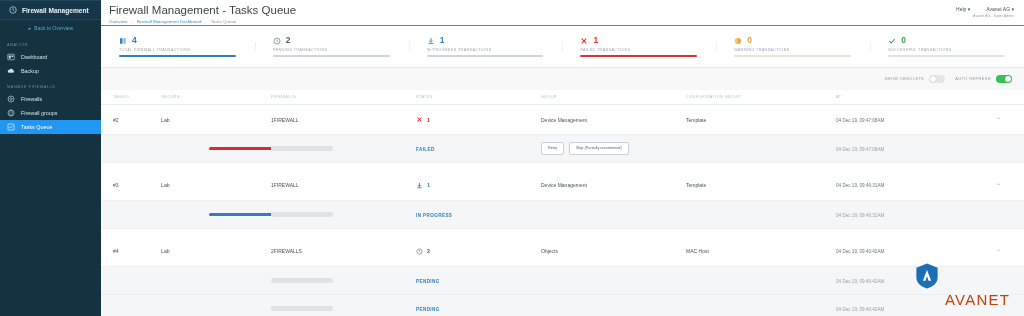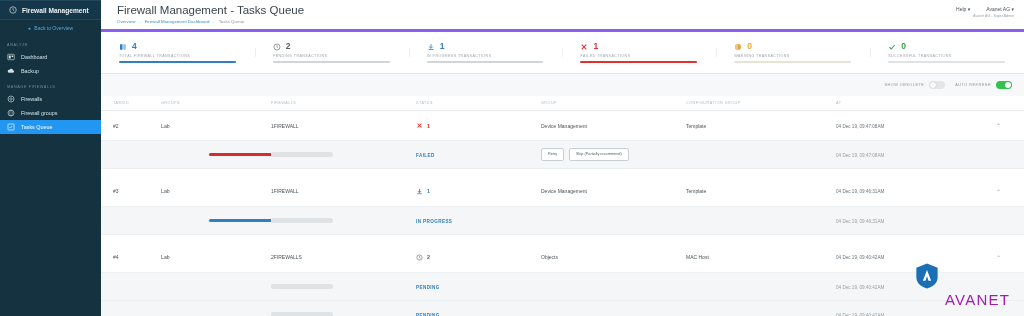--- a/index.html
+++ b/index.html
@@ -60,23 +60,23 @@
     height: 14px; padding: 0 7px; font-size: 5.4px; color: #cfe0e8;
   }
   .sb-item.active { background: #2196f3; color: #fff; }
   .sb-ico { width: 8px; height: 8px; flex: 0 0 8px; display:flex; align-items:center; justify-content:center; }
   .sb-ico svg { width: 8px; height: 8px; display:block; }
 
   
   .main { flex: 1; height: 316px; background: #f7f8f9; display: flex; flex-direction: column; }
 
   .topbar {
-    height: 32px; background: #ffffff; border-bottom: 3px solid #8b5cf6;
+    height: 26px; background: #ffffff; border-bottom: 1px solid #8b5cf6;
     display: flex; align-items: flex-start; justify-content: space-between;
-    padding: 4px 10px 0 16px; position: relative;
+    padding: 4px 10px 0 8px; position: relative;
   }
   .page-title { font-size: 11.5px; color: #3b454c; font-weight: normal; line-height: 13px; }
   .crumbs { display: flex; align-items: center; gap: 4px; font-size: 4.4px; margin-top: 2px; }
   .crumb { color: #3a8fd0; }
   .crumb.last { color: #8a949c; }
   .crumb-sep { color: #b7bfc5; font-size: 4px; }
   .topright { text-align: right; padding-top: 2px; }
   .tr-row { display: flex; gap: 16px; justify-content: flex-end; align-items:center; }
   .tr-link { font-size: 5px; color: #4a555d; }
   .tr-sub { font-size: 3.6px; color: #9aa3aa; margin-top: 2px; }
@@ -148,21 +148,21 @@
   .status-txt { font-size: 4.6px; font-weight: bold; letter-spacing: .4px; }
   .btns { display: flex; gap: 5px; }
   .btn {
     border: 1px solid #c9d0d5; background: #fff; border-radius: 2px;
     font-size: 3.8px; color: #5a636a; padding: 3px 6px; line-height: 5px;
   }
 
   
   .wm { position: absolute; right: 14px; bottom: 8px; display: flex; align-items: center; gap: 6px; }
   .wm-shield { width: 24px; height: 26px; }
-  .wm-text { font-size: 15px; color: #a21caf; letter-spacing: 1.2px; font-weight: 500; margin-top: 48px; }
+  .wm-text { font-size: 15px; color: #c2410c; letter-spacing: 1.2px; font-weight: 500; margin-top: 48px; }
   .mainpos { position: relative; }
 </style>
 </head>
 <body>
 
 <div class="app">
 
   <div class="sidebar">
 
     <div class="sb-title">

